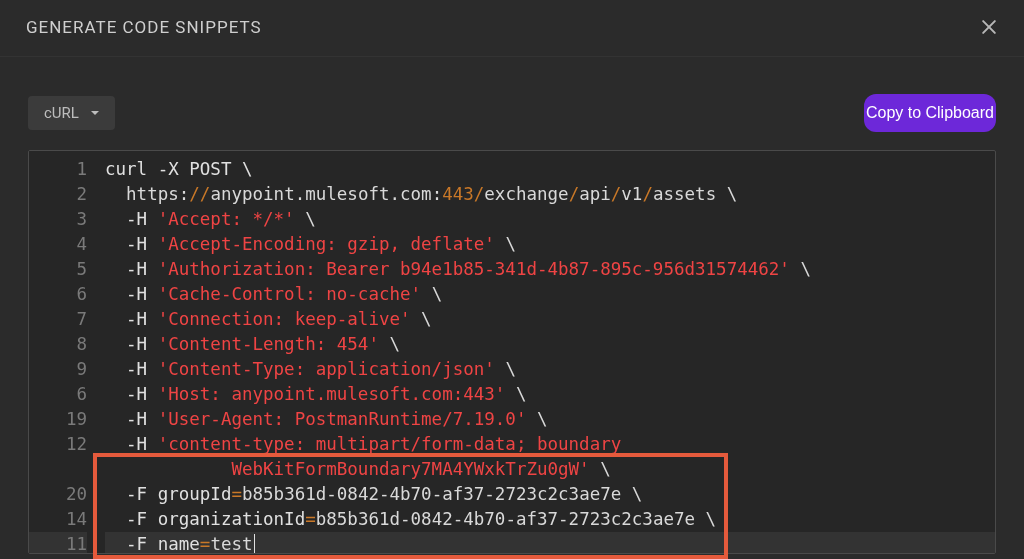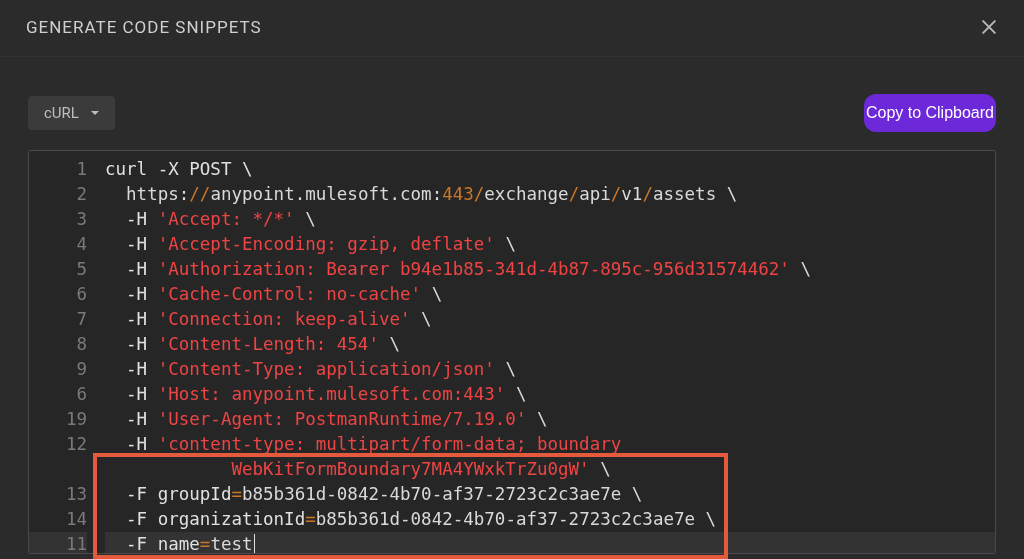--- a/index.html
+++ b/index.html
@@ -178,21 +178,21 @@
           <div>4</div>
           <div>5</div>
           <div>6</div>
           <div>7</div>
           <div>8</div>
           <div>9</div>
           <div>6</div>
           <div>19</div>
           <div>12</div>
           <div></div>
-          <div>13</div>
+          <div>20</div>
           <div>14</div>
           <div class="line-active">11</div>
         </div>
       <div class="code" id="code"><div class="line"><span class="tok-cmd">curl </span><span class="tok-opt">-X</span><span class="tok-cmd"> POST \</span></div><div class="line"><span>  </span><span class="tok-path">https:</span><span class="tok-slash">//</span><span class="tok-path">anypoint.mulesoft.com:</span><span class="tok-num">443</span><span class="tok-slash">/</span><span class="tok-path">exchange</span><span class="tok-slash">/</span><span class="tok-path">api</span><span class="tok-slash">/</span><span class="tok-path">v1</span><span class="tok-slash">/</span><span class="tok-path">assets \</span></div><div class="line"><span>  </span><span class="tok-opt">-H </span><span class="tok-str">'Accept: */*'</span><span class="tok-path"> \</span></div><div class="line"><span>  </span><span class="tok-opt">-H </span><span class="tok-str">'Accept-Encoding: gzip, deflate'</span><span class="tok-path"> \</span></div><div class="line"><span>  </span><span class="tok-opt">-H </span><span class="tok-str">'Authorization: Bearer b94e1b85-341d-4b87-895c-956d31574462'</span><span class="tok-path"> \</span></div><div class="line"><span>  </span><span class="tok-opt">-H </span><span class="tok-str">'Cache-Control: no-cache'</span><span class="tok-path"> \</span></div><div class="line"><span>  </span><span class="tok-opt">-H </span><span class="tok-str">'Connection: keep-alive'</span><span class="tok-path"> \</span></div><div class="line"><span>  </span><span class="tok-opt">-H </span><span class="tok-str">'Content-Length: 454'</span><span class="tok-path"> \</span></div><div class="line"><span>  </span><span class="tok-opt">-H </span><span class="tok-str">'Content-Type: application/json'</span><span class="tok-path"> \</span></div><div class="line"><span>  </span><span class="tok-opt">-H </span><span class="tok-str">'Host: anypoint.mulesoft.com:443'</span><span class="tok-path"> \</span></div><div class="line"><span>  </span><span class="tok-opt">-H </span><span class="tok-str">'User-Agent: PostmanRuntime/7.19.0'</span><span class="tok-path"> \</span></div><div class="line"><span>  </span><span class="tok-opt">-H </span><span class="tok-str">'content-type: multipart/form-data; boundary</span></div><div class="line"><span class="tok-str">            WebKitFormBoundary7MA4YWxkTrZu0gW'</span><span class="tok-path"> \</span></div><div class="line"><span>  </span><span class="tok-opt">-F groupId</span><span class="tok-eq">=</span><span class="tok-path">b85b361d-0842-4b70-af37-2723c2c3ae7e \</span></div><div class="line"><span>  </span><span class="tok-opt">-F organizationId</span><span class="tok-eq">=</span><span class="tok-path">b85b361d-0842-4b70-af37-2723c2c3ae7e \</span></div><div class="line line-active"><span>  </span><span class="tok-opt">-F name</span><span class="tok-eq">=</span><span class="tok-path">test</span><span class="cursor"></span></div></div>
     </div>
   </div>
 
   <div class="highlight-box" id="hlbox" style="left: 93px; top: 453px; width: 627px; height: 98px;"></div>
 
 </div>

